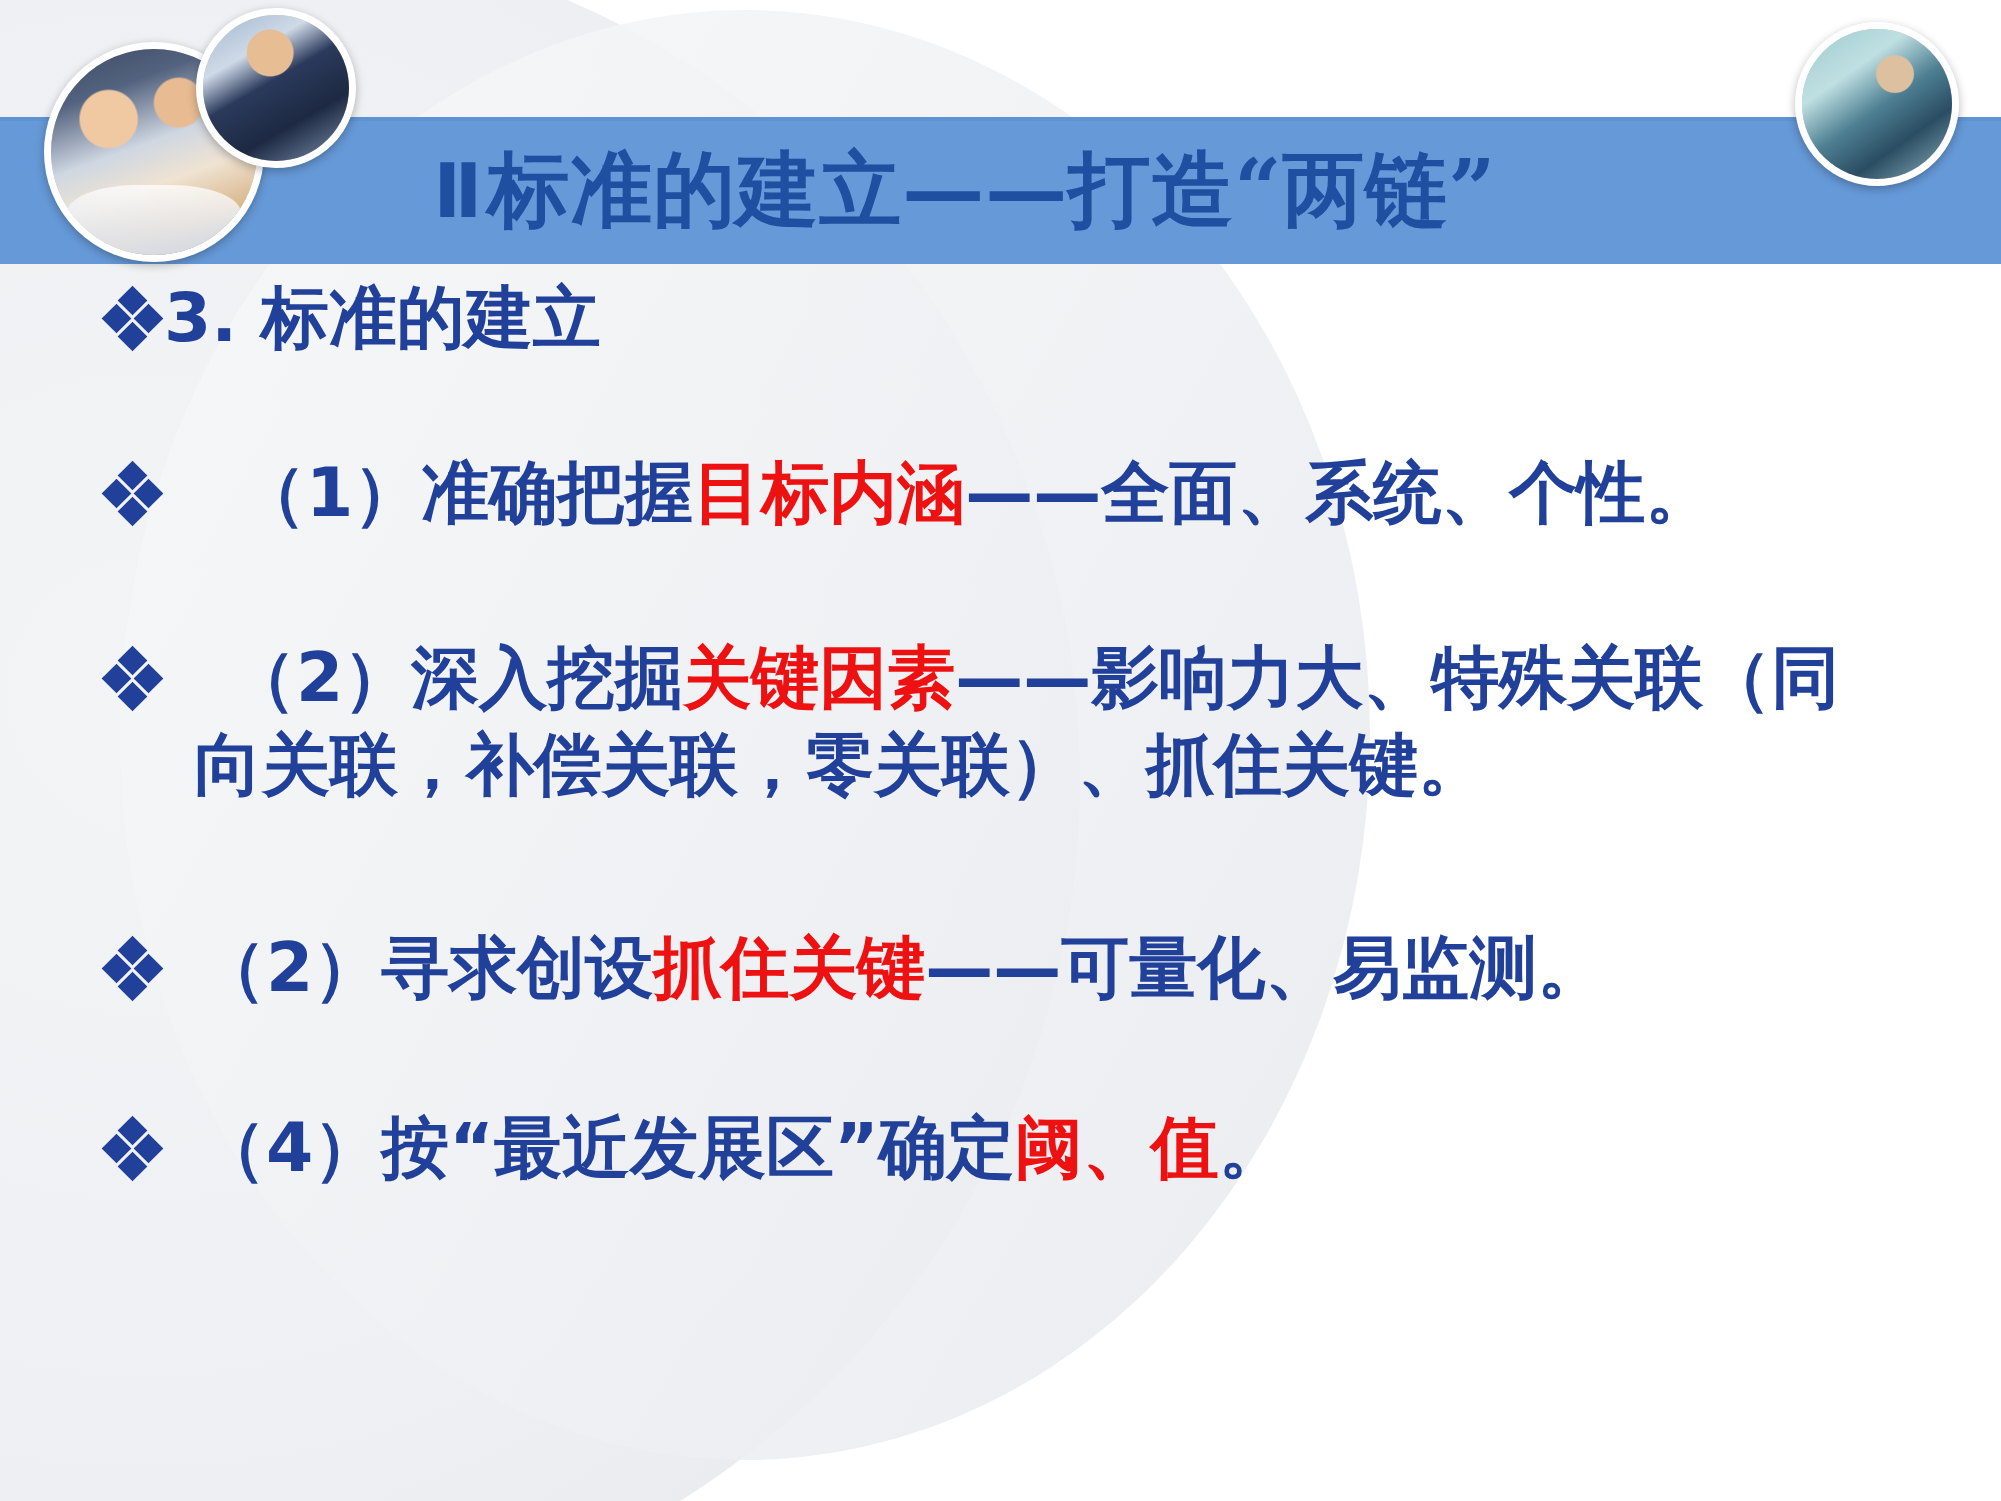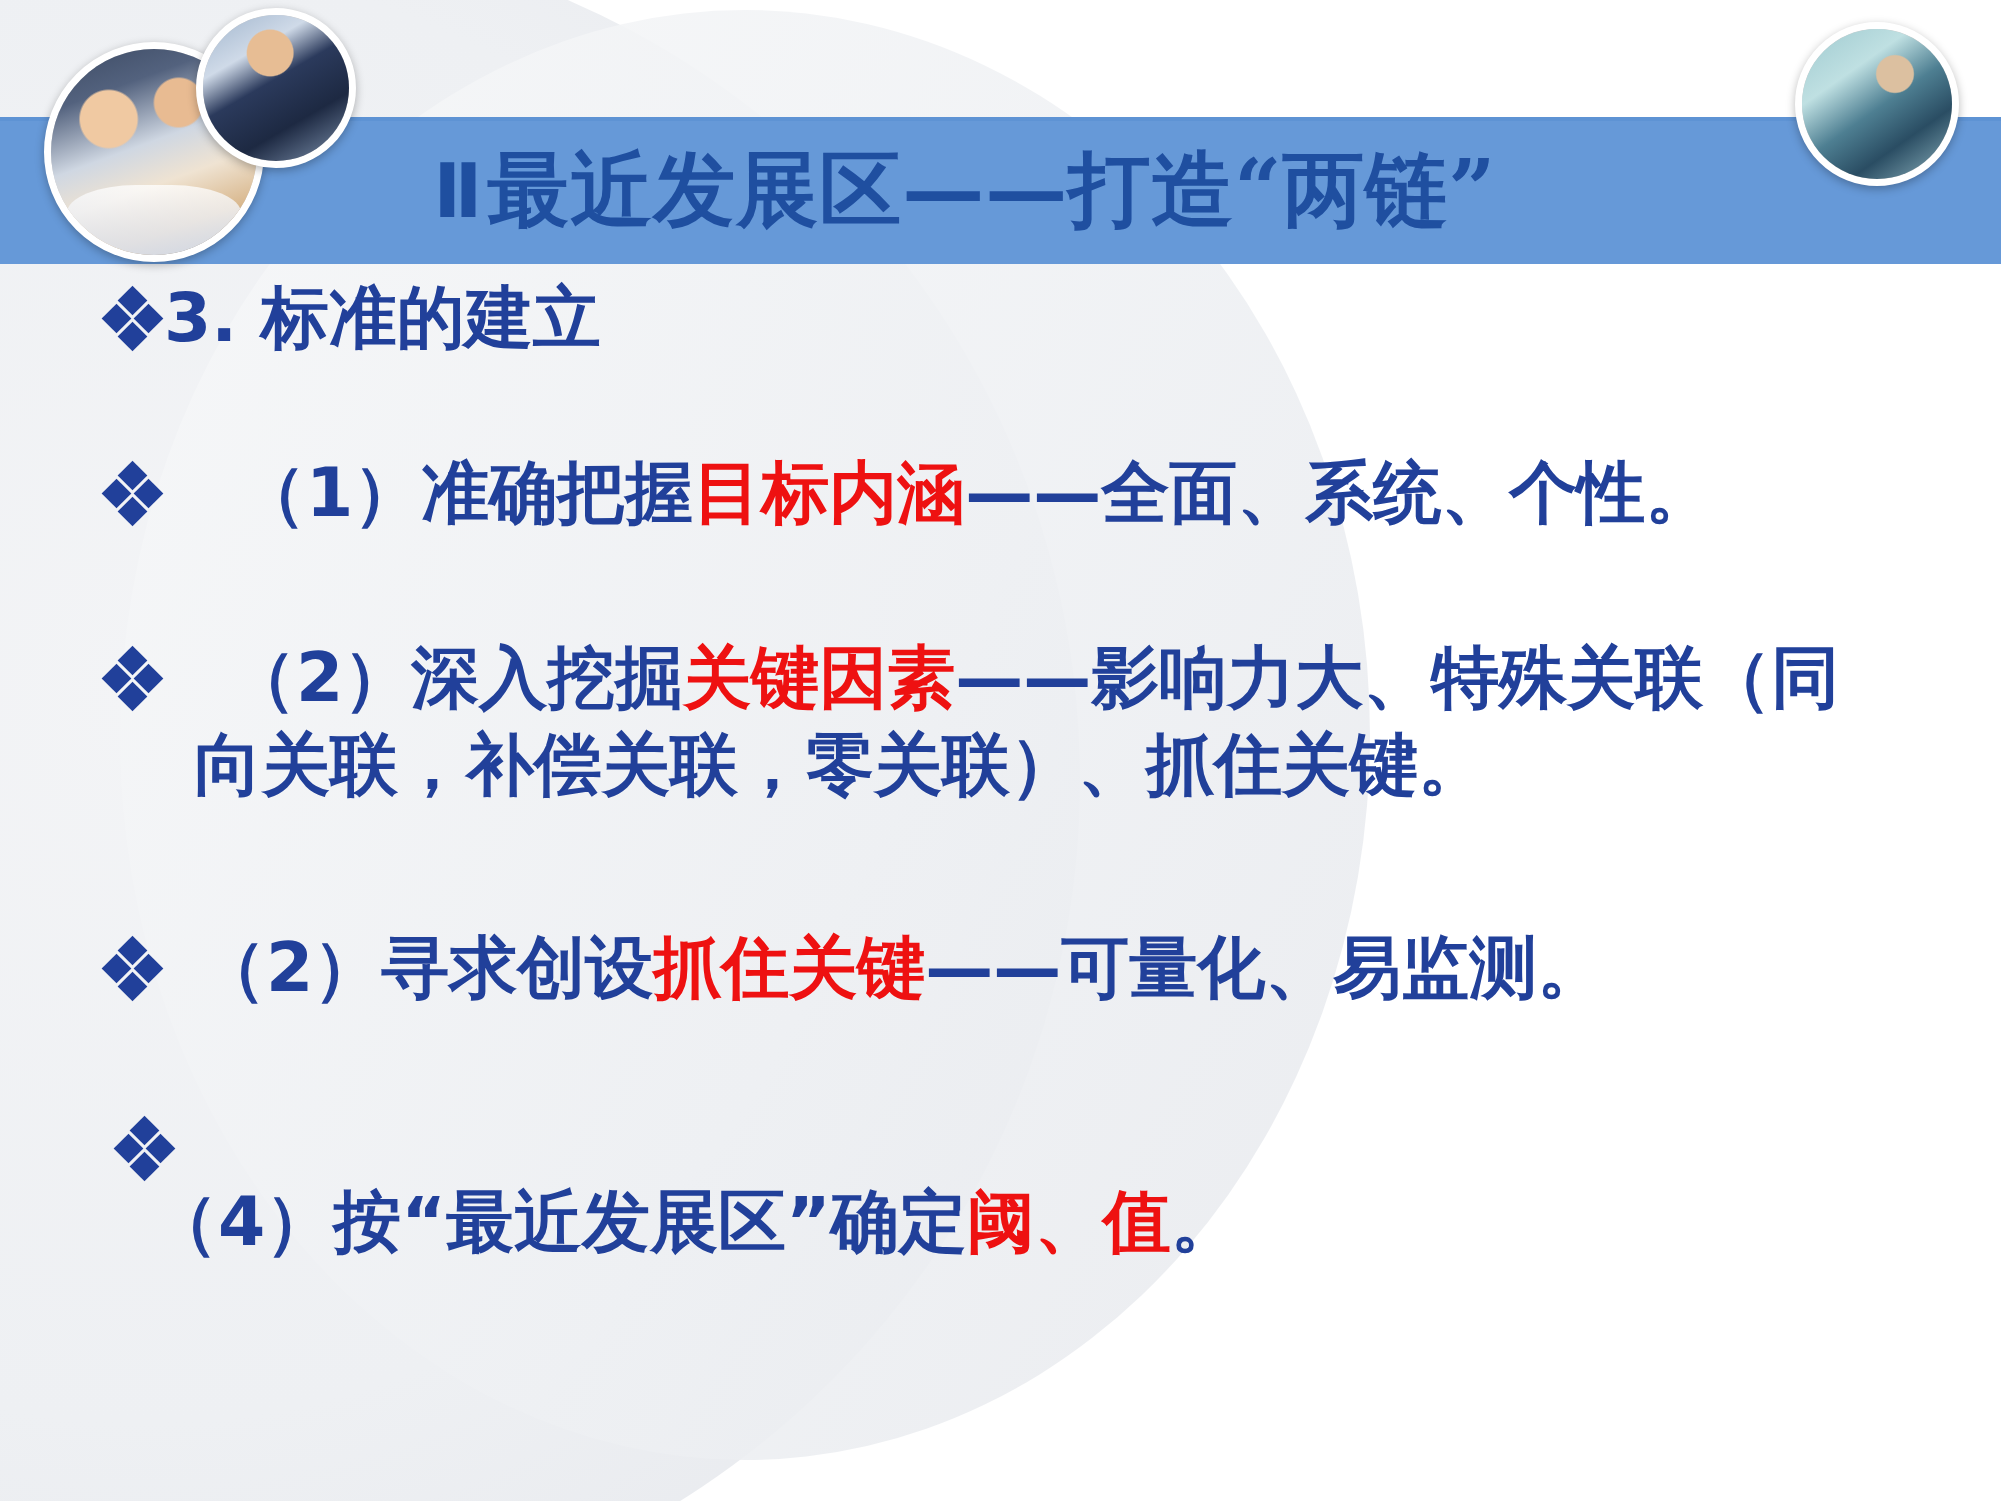--- a/index.html
+++ b/index.html
@@ -163,40 +163,40 @@
     line-height: 1.28;
     white-space: normal;
   }
   .red { color: #ee1111; }
 
   
   .row-0 { left: 104px; top: 10px; }
   .row-1 { left: 104px; top: 185px; gap: 40px; }
   .row-2 { left: 104px; top: 370px; width: 1800px; }
   .row-3 { left: 104px; top: 660px; }
-  .row-4 { left: 116px; top: 840px; flex-direction: column; }
+  .row-4 { left: 104px; top: 840px; }
 
   .row-2 .btext { white-space: normal; max-width: 1730px; margin-left: 30px; }
   .indent-gap { display:inline-block; width: 34px; }
 </style>
 </head>
 <body>
 
 <div class="slide">
 
   <div class="bg-circle"></div>
   <div class="bg-circle2"></div>
 
   <div class="header-band">
     <div class="band-top-edge"></div>
   </div>
 
   <div class="title">
     <span class="numeral">Ⅱ</span>
-      <span>最近发展区——打造“两链”</span>
+      <span>标准的建立——打造“两链”</span>
   </div>
 
   <div class="photo-circle pc-a">
       <span class="img"></span>
     </div>
   <div class="photo-circle pc-b">
       <span class="img"></span>
     </div>
   <div class="photo-circle pc-c">
       <span class="img"></span>

